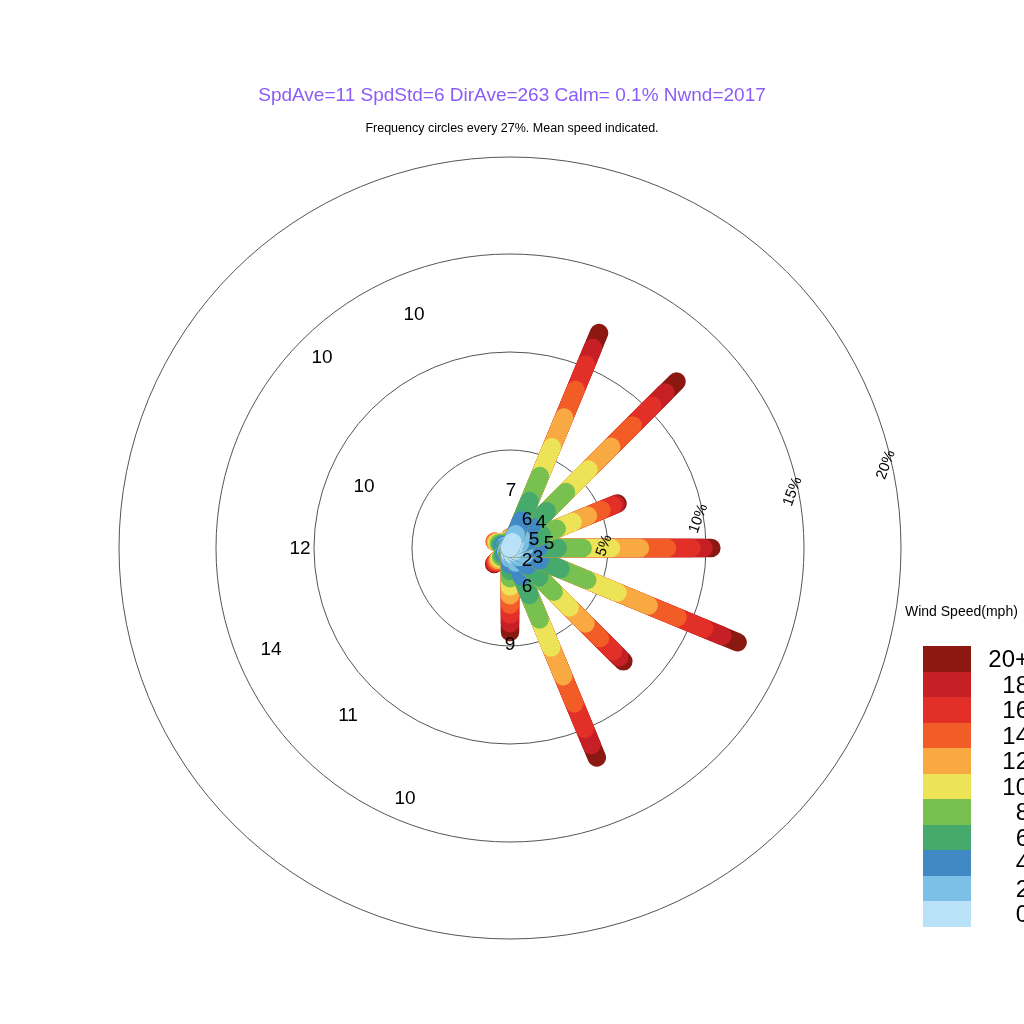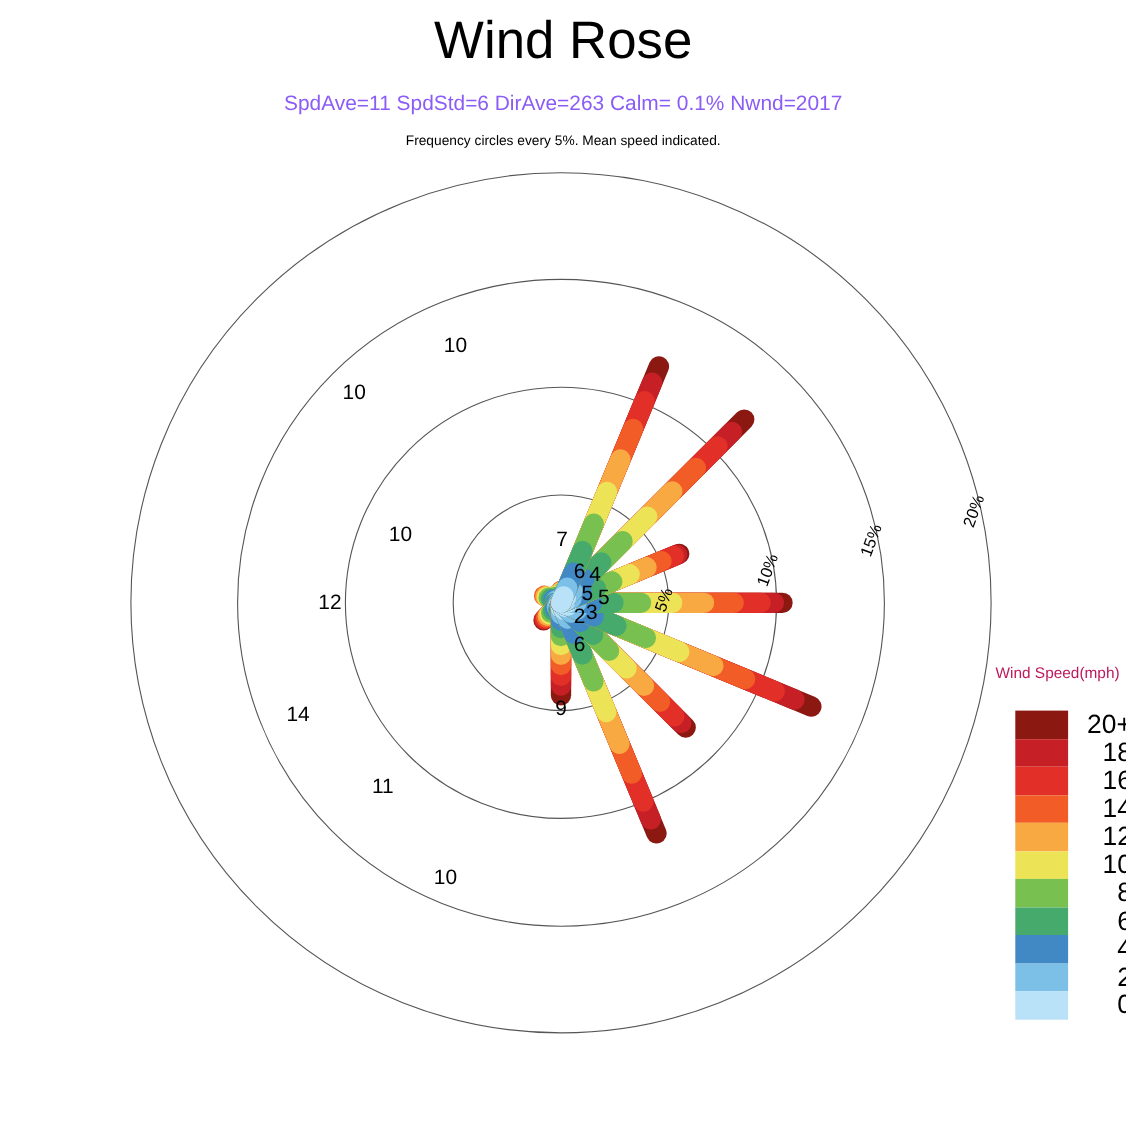--- a/index.html
+++ b/index.html
@@ -18,38 +18,37 @@
   .subtitle{
     position:absolute;left:0;top:84px;width:1024px;text-align:center;
     font-size:19px;color:#8b5cf6;
   }
   .subtitle2{
     position:absolute;left:0;top:121px;width:1024px;text-align:center;
     font-size:12.5px;color:#000;
   }
   svg{position:absolute;left:0;top:0;}
   .legend-title{
-    position:absolute;font-size:14px;color:#be185d;white-space:nowrap;
+    position:absolute;font-size:14px;color:#000000;white-space:nowrap;
   }
   .legend-wrap{position:absolute;}
   .legend-row{display:flex;align-items:center;height:25.5px;}
   .legend-swatch{width:48px;height:25.5px;display:block;}
   .legend-label{
     font-size:24px;color:#000;width:52px;text-align:right;
     padding-left:6px;line-height:25.5px;
   }
 </style>
 </head>
 <body>
 
 <div id="stage">
 
-  <div class="title">Wind Rose</div>
   <div class="subtitle">SpdAve=11  SpdStd=6  DirAve=263   Calm= 0.1%  Nwnd=2017</div>
-  <div class="subtitle2">Frequency circles every 5%. Mean speed indicated.</div>
+  <div class="subtitle2">Frequency circles every 27%. Mean speed indicated.</div>
 
   <svg id="rose-svg" width="1024" height="1024">
     <g id="rings">
         <circle cx="510" cy="548" r="98" fill="none" stroke="#555" stroke-width="1"></circle>
         <circle cx="510" cy="548" r="196" fill="none" stroke="#555" stroke-width="1"></circle>
         <circle cx="510" cy="548" r="294" fill="none" stroke="#555" stroke-width="1"></circle>
         <circle cx="510" cy="548" r="391" fill="none" stroke="#555" stroke-width="1"></circle>
       </g>
     <g id="petals">
         <g>

